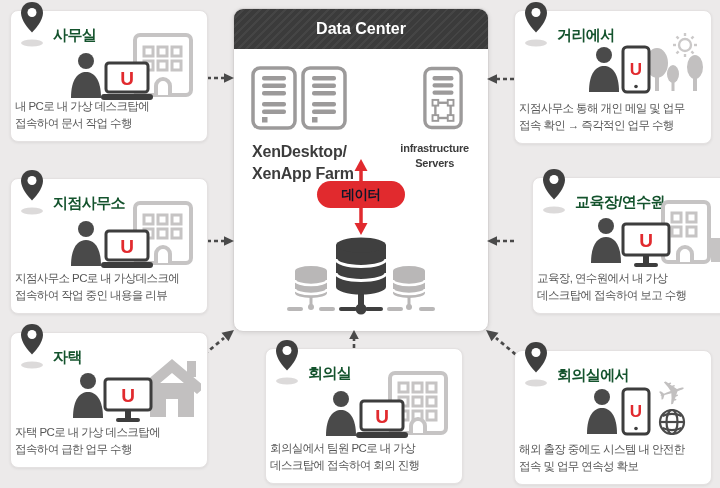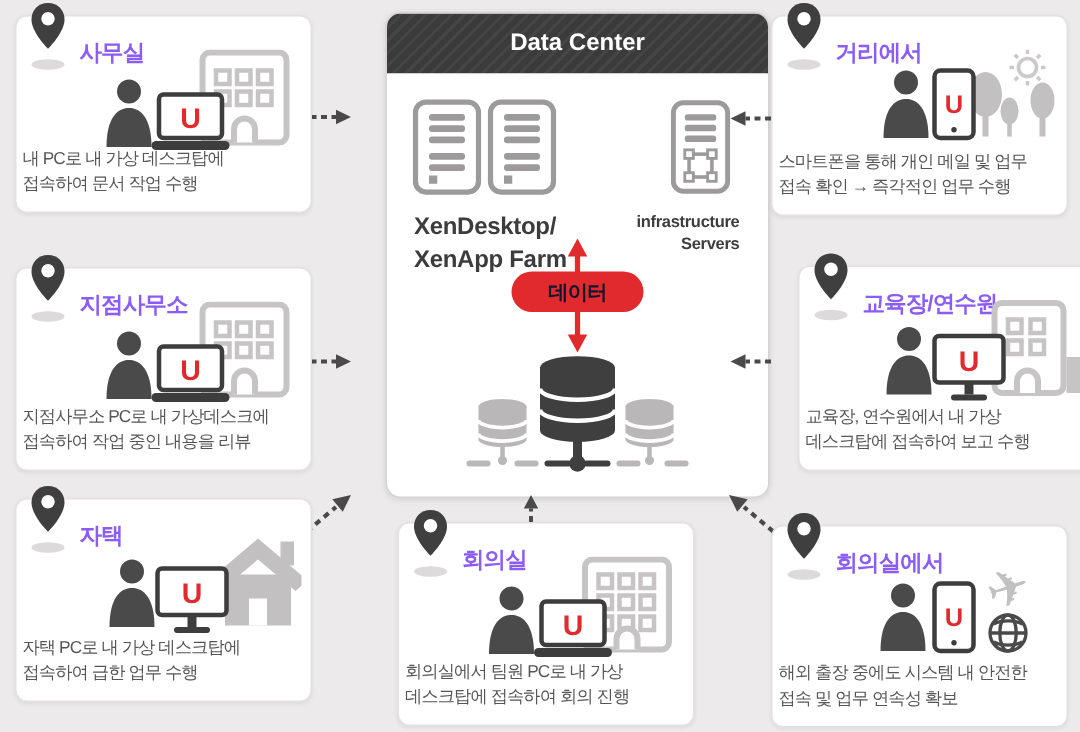--- a/index.html
+++ b/index.html
@@ -12,38 +12,38 @@
   #card-office  {left:10px;  top:10px;  width:196px; height:130px;}
   #card-branch  {left:10px;  top:178px; width:196px; height:134px;}
   #card-home    {left:10px;  top:332px; width:196px; height:134px;}
   #card-street  {left:514px; top:10px;  width:196px; height:132px;}
   #card-training{left:532px; top:177px; width:196px; height:135px;}
   #card-overseas{left:514px; top:350px; width:196px; height:133px;}
   #card-meeting {left:265px; top:348px; width:196px; height:134px;}
 
   .pin{position:absolute;left:9px;top:-10px;width:30px;height:46px;}
   .card-label{position:absolute;left:42px;top:15px;font-size:15px;font-weight:bold;
-              color:#8b5cf6;letter-spacing:-0.6px;white-space:nowrap;text-align:right;}
+              color:#14532d;letter-spacing:-0.6px;white-space:nowrap;text-align:right;}
   .scene{position:absolute;left:46px;top:22px;width:144px;height:70px;}
   .card-desc{position:absolute;left:4px;right:4px;bottom:9px;text-align:left;
              font-size:11.5px;line-height:1.5;color:#565656;letter-spacing:-0.6px;
              white-space:pre-line;}
 
   
   #data-center{position:absolute;left:233px;top:8px;width:254px;height:322px;background:#fff;
-               border:1px solid #d6d3d3;border-radius:10px;box-shadow:0 1px 4px rgba(0,0,0,0.10);margin-left:24px;}
+               border:1px solid #d6d3d3;border-radius:10px;box-shadow:0 1px 4px rgba(0,0,0,0.10);}
   .dc-header{height:40px;border-radius:9px 9px 0 0;background:#3b3b3b;
              background-image:repeating-linear-gradient(135deg,rgba(255,255,255,0.05) 0 2px,transparent 2px 6px);
              color:#fff;text-align:center;line-height:40px;font-size:16px;font-weight:600;}
   .dc-servers-left{position:absolute;left:17px;top:57px;width:96px;height:64px;}
   .dc-server-right{position:absolute;right:25px;top:56px;width:40px;height:66px;}
   .dc-farm-label{position:absolute;left:18px;top:132px;font-size:16px;font-weight:bold;
                  color:#3c3c3c;line-height:1.35;white-space:pre-line;letter-spacing:-0.2px;}
   .dc-infra-label{position:absolute;right:19px;top:132px;font-size:11px;font-weight:bold;
-                 color:#3c3c3c;line-height:1.35;white-space:pre-line;text-align:right;letter-spacing:-0.2px;}
+                 color:#3c3c3c;line-height:1.35;white-space:pre-line;text-align:center;letter-spacing:-0.2px;}
   .dc-flow-arrow{position:absolute;left:117px;top:150px;width:20px;height:76px;}
   .dc-badge{position:absolute;left:50%;transform:translateX(-50%);top:172px;width:88px;height:27px;
             background:#e12a2e;border-radius:14px;color:#0f172a;font-weight:bold;font-size:13.5px;
             text-align:center;line-height:27px;letter-spacing:-0.5px;z-index:2;}
   .dc-databases{position:absolute;left:49px;top:220px;width:156px;height:90px;}
 
   .conn{position:absolute;}
 </style>
 </head>
 <body>
@@ -293,21 +293,21 @@
       <g fill="#4a4a4a" transform="translate(28,14)">
         <circle cx="15" cy="8" r="8"></circle>
           <path d="M0,45 C0,26 7,19 15,19 C23,19 30,26 30,45 Z"></path>
       </g>
       <g transform="translate(62,14)">
         <rect x="0" y="0" width="26" height="45" rx="4" fill="#fff" stroke="#3d3d3d" stroke-width="3"></rect>
         <text x="13" y="28" text-anchor="middle" font-size="17" font-weight="bold" fill="#e12a2e" font-family="Liberation Sans, sans-serif">U</text>
         <circle cx="13" cy="39.5" r="1.8" fill="#3d3d3d"></circle>
       </g>
     </svg>
-    <div class="card-desc">스마트폰을 통해 개인 메일 및 업무
+    <div class="card-desc">지점사무소 통해 개인 메일 및 업무
 접속 확인 → 즉각적인 업무 수행</div>
   </div>
 
   <div class="card" id="card-training">
     <svg class="pin" viewBox="0 0 30 46">
       <ellipse cx="12" cy="42" rx="11" ry="3.5" fill="#dcdada"></ellipse>
       <path d="M12,1 C18.6,1 23,5.8 23,12 C23,19.5 15,28.5 12,31.5 C9,28.5 1,19.5 1,12 C1,5.8 5.4,1 12,1 Z" fill="#3f3f3f"></path>
       <circle cx="12" cy="11.5" r="4.5" fill="#fff"></circle>
     </svg>
     <div class="card-label">교육장/연수원</div>

